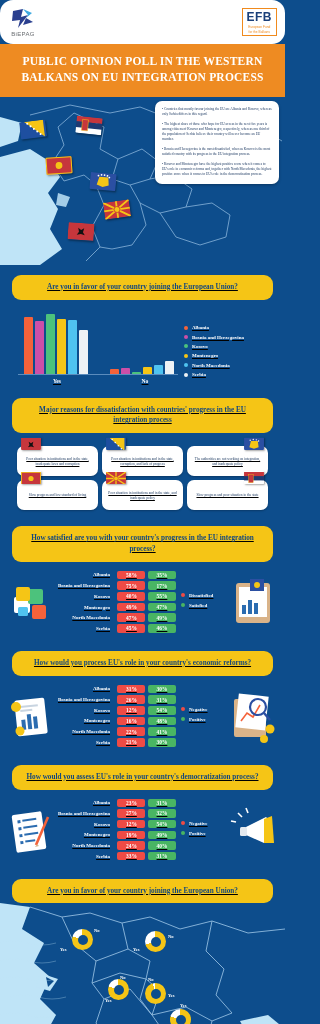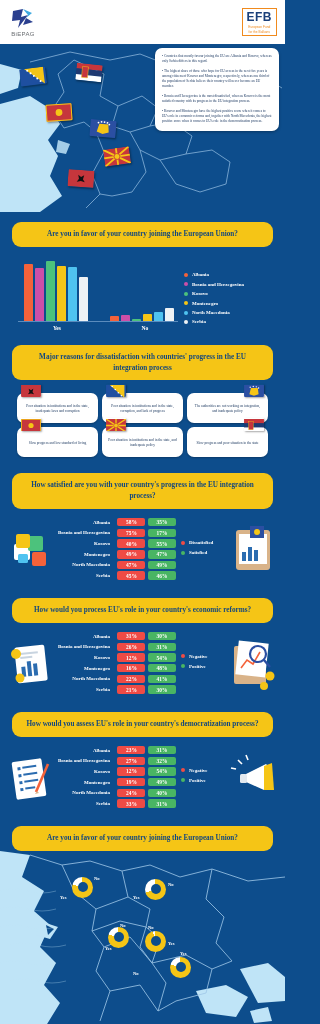--- a/index.html
+++ b/index.html
@@ -9,21 +9,21 @@
     background: #0d4d8c;
     overflow: hidden;
     position: relative;
   }
   .page { width: 285px; height: 1024px; position: relative; background: #0d4d8c; }
 
   
   .logo-bar {
     height: 44px; background: #ffffff;
     display: flex; align-items: center; justify-content: space-between;
-    padding: 3px 8px 3px 10px; position: relative; z-index: 5;
+    padding: 3px 8px 3px 10px; position: relative; z-index: 5; border-radius: 13px;
   }
   .biepag { display: flex; flex-direction: column; align-items: center; }
   .biepag-mark { width: 26px; height: 22px; position: relative; }
   .biepag-name { font-size: 6px; color: #6b6f73; letter-spacing: .3px; font-family: "Liberation Sans", sans-serif; margin-top: 1px;}
   .efb { border: 1.4px solid #f08a1d; padding: 2px 4px 1px 4px; text-align: center; background:#fff;}
   .efb-letters { font-size: 12px; font-weight: bold; color: #1a3f7a; letter-spacing: .5px; font-family: "Liberation Sans", sans-serif; line-height:1;}
   .efb-sub { font-size: 3.2px; color: #f08a1d; line-height: 1.25; margin-top: 1.5px; font-family: "Liberation Sans", sans-serif;}
 
   
   .title-band {
@@ -52,21 +52,21 @@
   .notecard p:last-child { margin-bottom: 0; }
   .notecard p::before { content: "• "; color:#19365f; }
 
   
   .qbanner {
     background: #f5c516; color: #13477e; border-radius: 9px;
     margin: 0 12px; padding: 7px 10px; text-align: center;
     font-weight: bold; font-size: 7.2px; line-height: 1.5;
     font-family: "Liberation Serif", serif; position: relative; z-index: 3;
   }
-  .sec { padding-top: 10px; }
+  .sec { padding-top: 10px; text-decoration: underline; }
 
   
   .barwrap { display:flex; padding: 12px 10px 4px 10px; align-items:flex-end; }
   .plot { flex: 0 0 165px; }
   .groups { display:flex; height:62px; align-items:flex-end; gap: 22px; padding-left: 14px;}
   .group { display:flex; align-items:flex-end; gap:2px; }
   .bar { width: 9px; border-radius: 1px 1px 0 0; }
   .axis { height:1px; background:#5b8cbd; margin: 0 0 0 8px; }
   .glabels { display:flex; gap: 22px; padding-left: 14px; margin-top:3px;}
   .glabel { width: 66px; text-align:center; color:#fff; font-size:5.6px; font-weight:bold; font-family:"Liberation Serif",serif;}
@@ -127,20 +127,21 @@
       </div>
       <div class="biepag-name">BiEPAG</div>
     </div>
     <div class="efb">
       <div class="efb-letters">EFB</div>
       <div class="efb-sub">European Fund</div>
       <div class="efb-sub">for the Balkans</div>
     </div>
   </div>
 
+  <div class="title-band">PUBLIC OPINION POLL IN THE WESTERN BALKANS ON EU INTEGRATION PROCESS</div>
 
   <div class="hero">
     <svg width="285" height="168">
       <rect width="285" height="168" fill="#0d4d8c"></rect>
       <path d="M0 60 L30 52 L52 66 L60 80 L48 96 L58 112 L50 132 L62 152 L40 168 L0 168 Z" fill="#bfe4f7"></path>
       <path d="M0 20 L22 26 L18 44 L0 50 Z" fill="#bfe4f7"></path>
       <path d="M58 96 L70 100 L66 110 L56 108 Z" fill="#bfe4f7" opacity=".85"></path>
       <g stroke="#9fc7e8" stroke-width=".8" fill="none" opacity=".85">
         <path d="M30 18 L70 8 L110 16 L140 10 L176 24 L200 18 L232 34 L258 30 L282 44"></path>
         <path d="M52 66 L64 48 L58 30 L74 16"></path>

